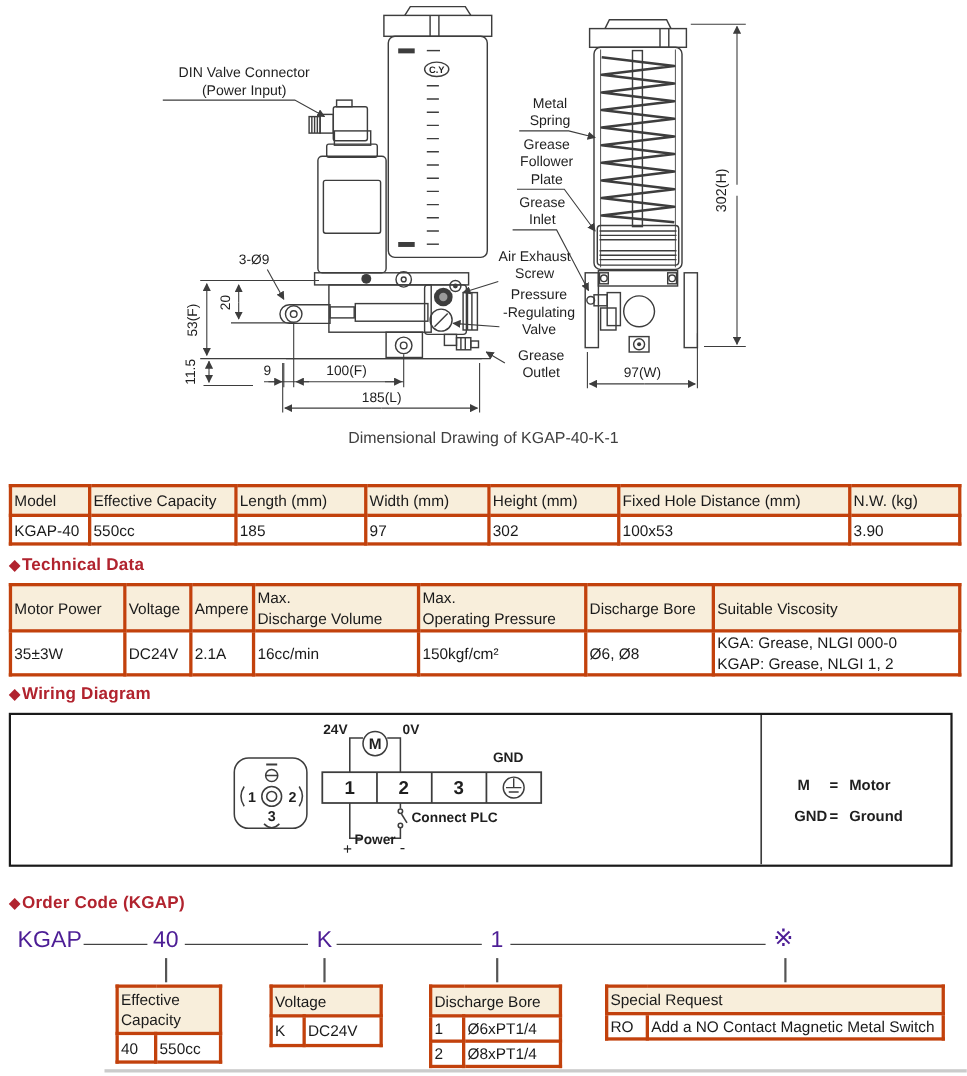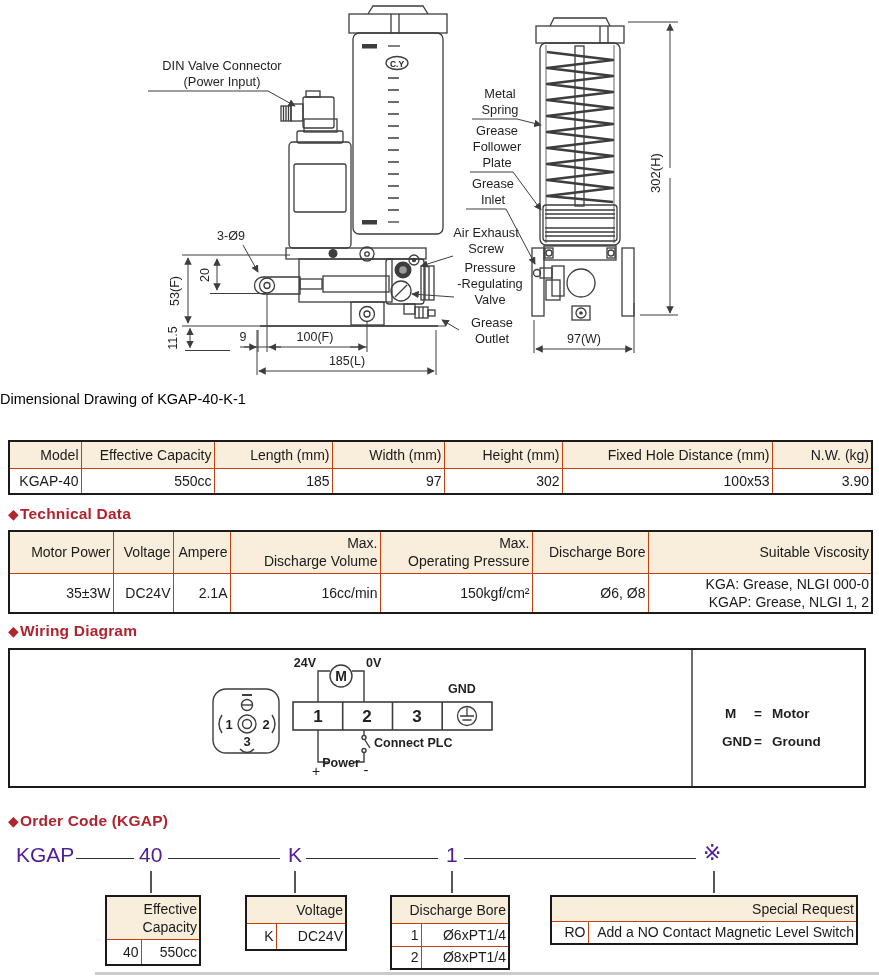--- a/index.html
+++ b/index.html
@@ -1,25 +1,25 @@
 <!DOCTYPE html>
 <html><head>
 <meta charset="utf-8">
 <style>
   html,body{margin:0;padding:0;background:#ffffff;}
   #page{position:relative;width:879px;height:978px;background:#ffffff;overflow:hidden;
         font-family:"Liberation Sans","DejaVu Sans",sans-serif;color:#1a1a1a;}
   svg text{font-family:"Liberation Sans","DejaVu Sans",sans-serif;fill:#1f1f1f;}
   .abs{position:absolute;}
-  .caption{left:0;top:391px;width:879px;font-size:14.5px;color:#000000;}
+  .caption{left:0;top:391px;width:879px;text-align:center;font-size:14.5px;color:#404040;}
   .sec-title{font-size:15.5px;font-weight:bold;color:#b1232e;letter-spacing:.2px;}
   .sec-title .dia{font-size:14px;margin-right:1px;}
   table{border-collapse:collapse;table-layout:fixed;}
   table.doc{border:2px solid #1a1a1a;}
-  table.doc td,table.doc th{border:1px solid #c2410c;text-align:right;vertical-align:middle;
+  table.doc td,table.doc th{border:3px solid #c2410c;text-align:left;vertical-align:middle;
        font-size:14px;font-weight:normal;padding:0 2px;overflow:hidden;}
   table.doc th{background:#f8eedb;}
   .preline{white-space:pre-line;line-height:1.3;margin-top:20px;}
   .small{font-size:13.5px;}
   .wirebox{left:8px;top:648px;width:858px;height:140px;border:2px solid #1a1a1a;box-sizing:border-box;}
   .codeitem{font-size:21px;color:#4c1d95;}
   .dash{height:0;border-top:1.6px solid #2e2e2e;}
   .vline{width:1.6px;background:#555;}
   .graybar{left:95px;top:972px;width:784px;height:3px;background:#cbcbcb;}
 </style>
@@ -410,19 +410,19 @@
     <colgroup>
         <col style="width:37px">
         <col style="width:269px">
       </colgroup>
     <tbody>
         <tr style="height:25px">
           <th colspan="2">Special Request</th>
         </tr>
     <tr style="height:23px">
       <td>RO</td>
-      <td>Add a NO Contact Magnetic Level Switch</td>
+      <td>Add a NO Contact Magnetic Metal Switch</td>
     </tr>
   </tbody>
     </table>
 
   <div class="abs graybar"></div>
 </div>
 
 </body></html>

